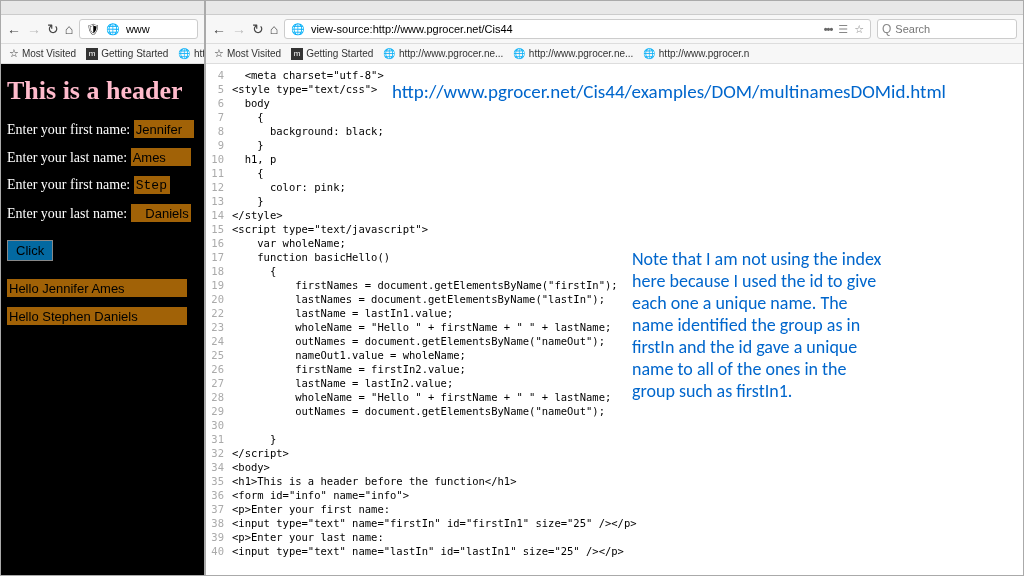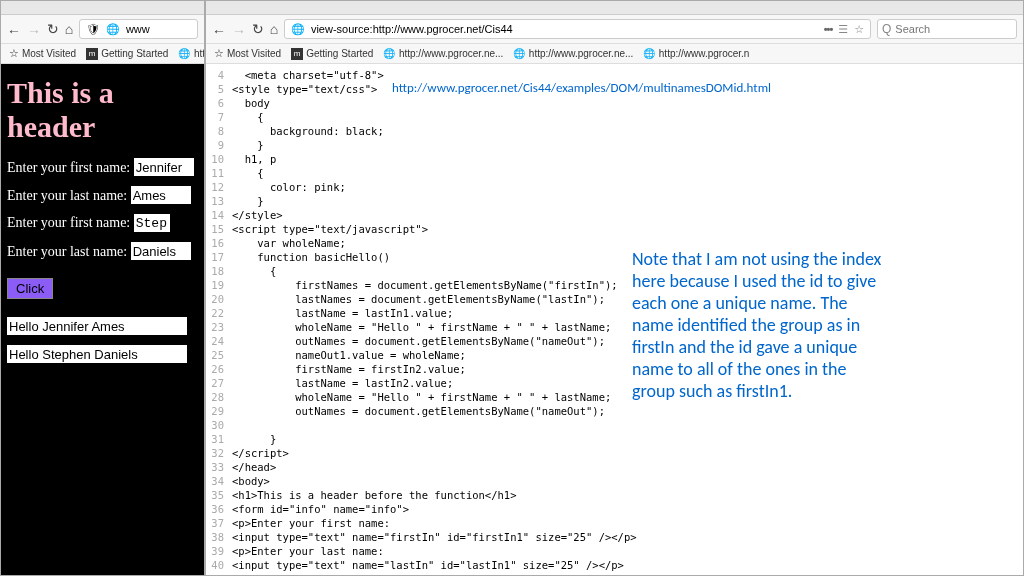--- a/index.html
+++ b/index.html
@@ -11,31 +11,31 @@
   .toolbar { display: flex; align-items: center; gap: 6px; padding: 4px 6px; background: #f7f7f7; border-bottom: 1px solid #ddd; }
   .navbtn { color: #444; font-size: 14px; line-height: 1; cursor: pointer; }
   .urlbox { flex: 1; border: 1px solid #ccc; border-radius: 3px; height: 20px; padding: 0 6px; font-size: 11px; display: flex; align-items: center; gap: 6px; overflow: hidden; background: #fff; }
   .urlbox .globe { color: #888; }
   .searchbox { width: 140px; border: 1px solid #ccc; border-radius: 3px; height: 20px; display: flex; align-items: center; padding: 0 4px; gap: 4px; background: #fff; }
   .searchbox input { border: none; outline: none; width: 100%; font-size: 11px; color: #888; }
   .bookmarks { display: flex; align-items: center; gap: 10px; padding: 3px 8px; background: #f7f7f7; border-bottom: 1px solid #ddd; font-size: 10px; color: #333; overflow: hidden; white-space: nowrap; }
   .bk { display: flex; align-items: center; gap: 3px; }
   .star { font-size: 11px; }
   .content-left { flex: 1; background: #000; color: #fff; font-family: "Times New Roman", serif; padding: 6px; font-size: 13px; overflow: hidden; }
-  .content-left h1 { color: #fbc; font-size: 30px; font-weight: bold; margin: 6px 0 14px 0; }
+  .content-left h1 { color: #fbc; font-size: 26px; font-weight: bold; margin: 6px 0 14px 0; }
   .content-left p { margin: 10px 0; font-size: 14px; }
-  .content-left input[type=text] { background: #ffffff; color: #000; border: none; padding: 6px 2px; font-size: 13px; height: 18px; }
-  .content-left .click { background: #8b5cf6; border: 1px solid #888; color: #000; padding: 2px 8px; font-size: 13px; margin: 8px 0; cursor: pointer; }
+  .content-left input[type=text] { background: #a16207; color: #000; border: none; padding: 6px 2px; font-size: 13px; height: 18px; }
+  .content-left .click { background: #0369a1; border: 1px solid #888; color: #000; padding: 2px 8px; font-size: 13px; margin: 8px 0; cursor: pointer; }
   .content-right { flex: 1; position: relative; overflow: hidden; font-family: monospace; font-size: 10.5px; line-height: 14px; }
   .code { position: absolute; left: 0; top: 0; padding: 4px 0; }
   .codeline { display: flex; white-space: pre; }
   .ln { width: 26px; text-align: right; color: #aaa; padding-right: 8px; user-select: none; }
   .ct { color: #000; }
   .annotation { position: absolute; color: #0066cc; font-family: Calibri, sans-serif; }
-  .ann-url { left: 392px; top: 80px; font-size: 13px; }
+  .ann-url { left: 392px; top: 80px; font-size: 19px; }
   .ann-note { left: 632px; top: 248px; width: 260px; font-size: 18px; line-height: 22px; }
   .sq { display: inline-block; width: 12px; height: 12px; background: #333; color: #fff; font-size: 8px; text-align: center; line-height: 12px; }
   .meatball { letter-spacing: -1px; font-weight: bold; color: #666; }
 </style>
 </head>
 <body>
 
 <div class="window left">
   <div class="tabbar"></div>
   <div class="toolbar">
@@ -61,21 +61,21 @@
     <span class="bk">
         <span class="globe">🌐</span>
         <span>http://</span>
       </span>
   </div>
   <div class="content-left">
     <h1>This is a header</h1>
     <p><span>Enter your first name:</span> <input type="text" style="width: 60px;" value="Jennifer"></p>
     <p><span>Enter your last name:</span> <input type="text" style="width: 60px;" value="Ames"></p>
     <p><span>Enter your first name:</span> <input type="text" style="width: 36px; font-family: Liberation Mono, monospace;" value="Stephen"></p>
-    <p><span>Enter your last name:</span> <input type="text" style="width: 60px;" value="Daniels"></p>
+    <p><span>Enter your last name:</span> <input type="text" style="width: 60px; text-align: right;" value="Daniels"></p>
     <button class="click">Click</button>
     <p><input type="text" style="width: 180px;" value="Hello Jennifer Ames"></p>
     <p><input type="text" style="width: 180px;" value="Hello Stephen Daniels"></p>
   </div>
 </div>
 
 <div class="window right">
   <div class="tabbar"></div>
   <div class="toolbar">
     <span class="navbtn">←</span>
@@ -140,21 +140,20 @@
         <div class="codeline"><span class="ln">23</span><span class="ct">          wholeName = "Hello " + firstName + " " + lastName;</span></div>
         <div class="codeline"><span class="ln">24</span><span class="ct">          outNames = document.getElementsByName("nameOut");</span></div>
         <div class="codeline"><span class="ln">25</span><span class="ct">          nameOut1.value = wholeName;</span></div>
         <div class="codeline"><span class="ln">26</span><span class="ct">          firstName = firstIn2.value;</span></div>
         <div class="codeline"><span class="ln">27</span><span class="ct">          lastName = lastIn2.value;</span></div>
         <div class="codeline"><span class="ln">28</span><span class="ct">          wholeName = "Hello " + firstName + " " + lastName;</span></div>
         <div class="codeline"><span class="ln">29</span><span class="ct">          outNames = document.getElementsByName("nameOut");</span></div>
         <div class="codeline"><span class="ln">30</span></div>
         <div class="codeline"><span class="ln">31</span><span class="ct">      }</span></div>
         <div class="codeline"><span class="ln">32</span><span class="ct">&lt;/script&gt;</span></div>
-        <div class="codeline"><span class="ln">33</span><span class="ct">&lt;/head&gt;</span></div>
         <div class="codeline"><span class="ln">34</span><span class="ct">&lt;body&gt;</span></div>
         <div class="codeline"><span class="ln">35</span><span class="ct">&lt;h1&gt;This is a header before the function&lt;/h1&gt;</span></div>
         <div class="codeline"><span class="ln">36</span><span class="ct">&lt;form id="info" name="info"&gt;</span></div>
         <div class="codeline"><span class="ln">37</span><span class="ct">&lt;p&gt;Enter your first name:</span></div>
         <div class="codeline"><span class="ln">38</span><span class="ct">&lt;input type="text" name="firstIn" id="firstIn1" size="25" /&gt;&lt;/p&gt;</span></div>
         <div class="codeline"><span class="ln">39</span><span class="ct">&lt;p&gt;Enter your last name:</span></div>
         <div class="codeline"><span class="ln">40</span><span class="ct">&lt;input type="text" name="lastIn" id="lastIn1" size="25" /&gt;&lt;/p&gt;</span></div>
       </div>
   </div>
 </div>

